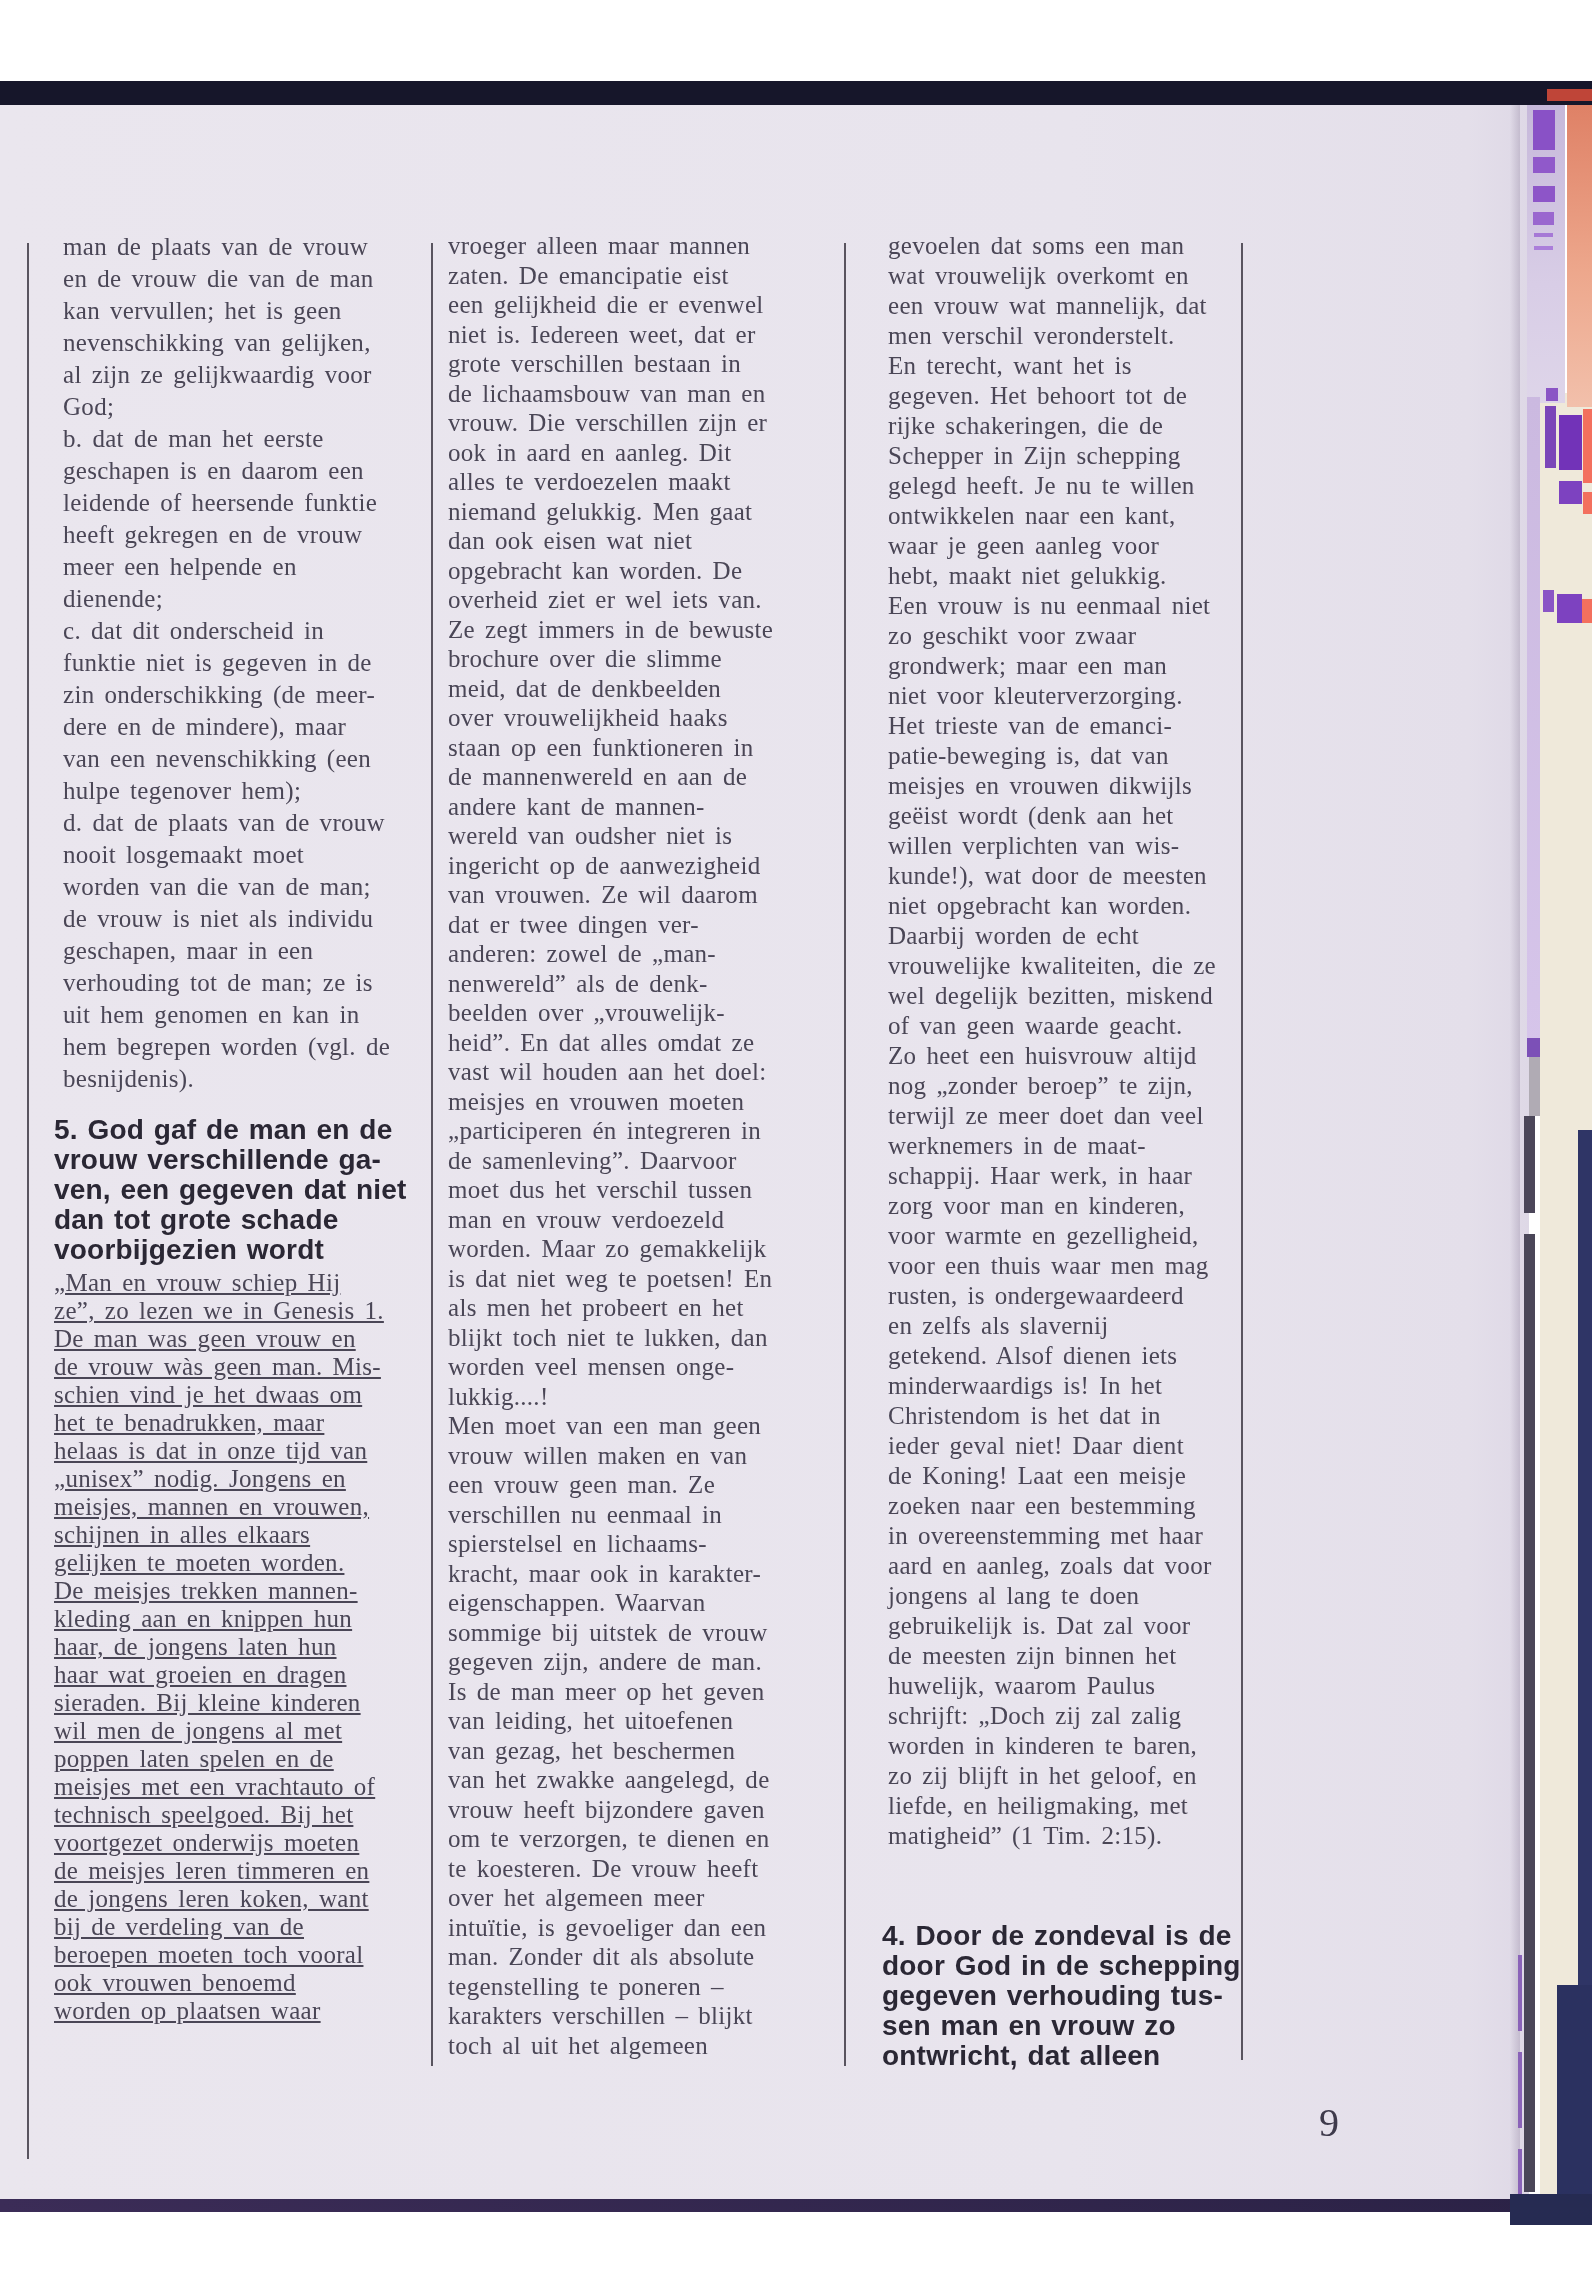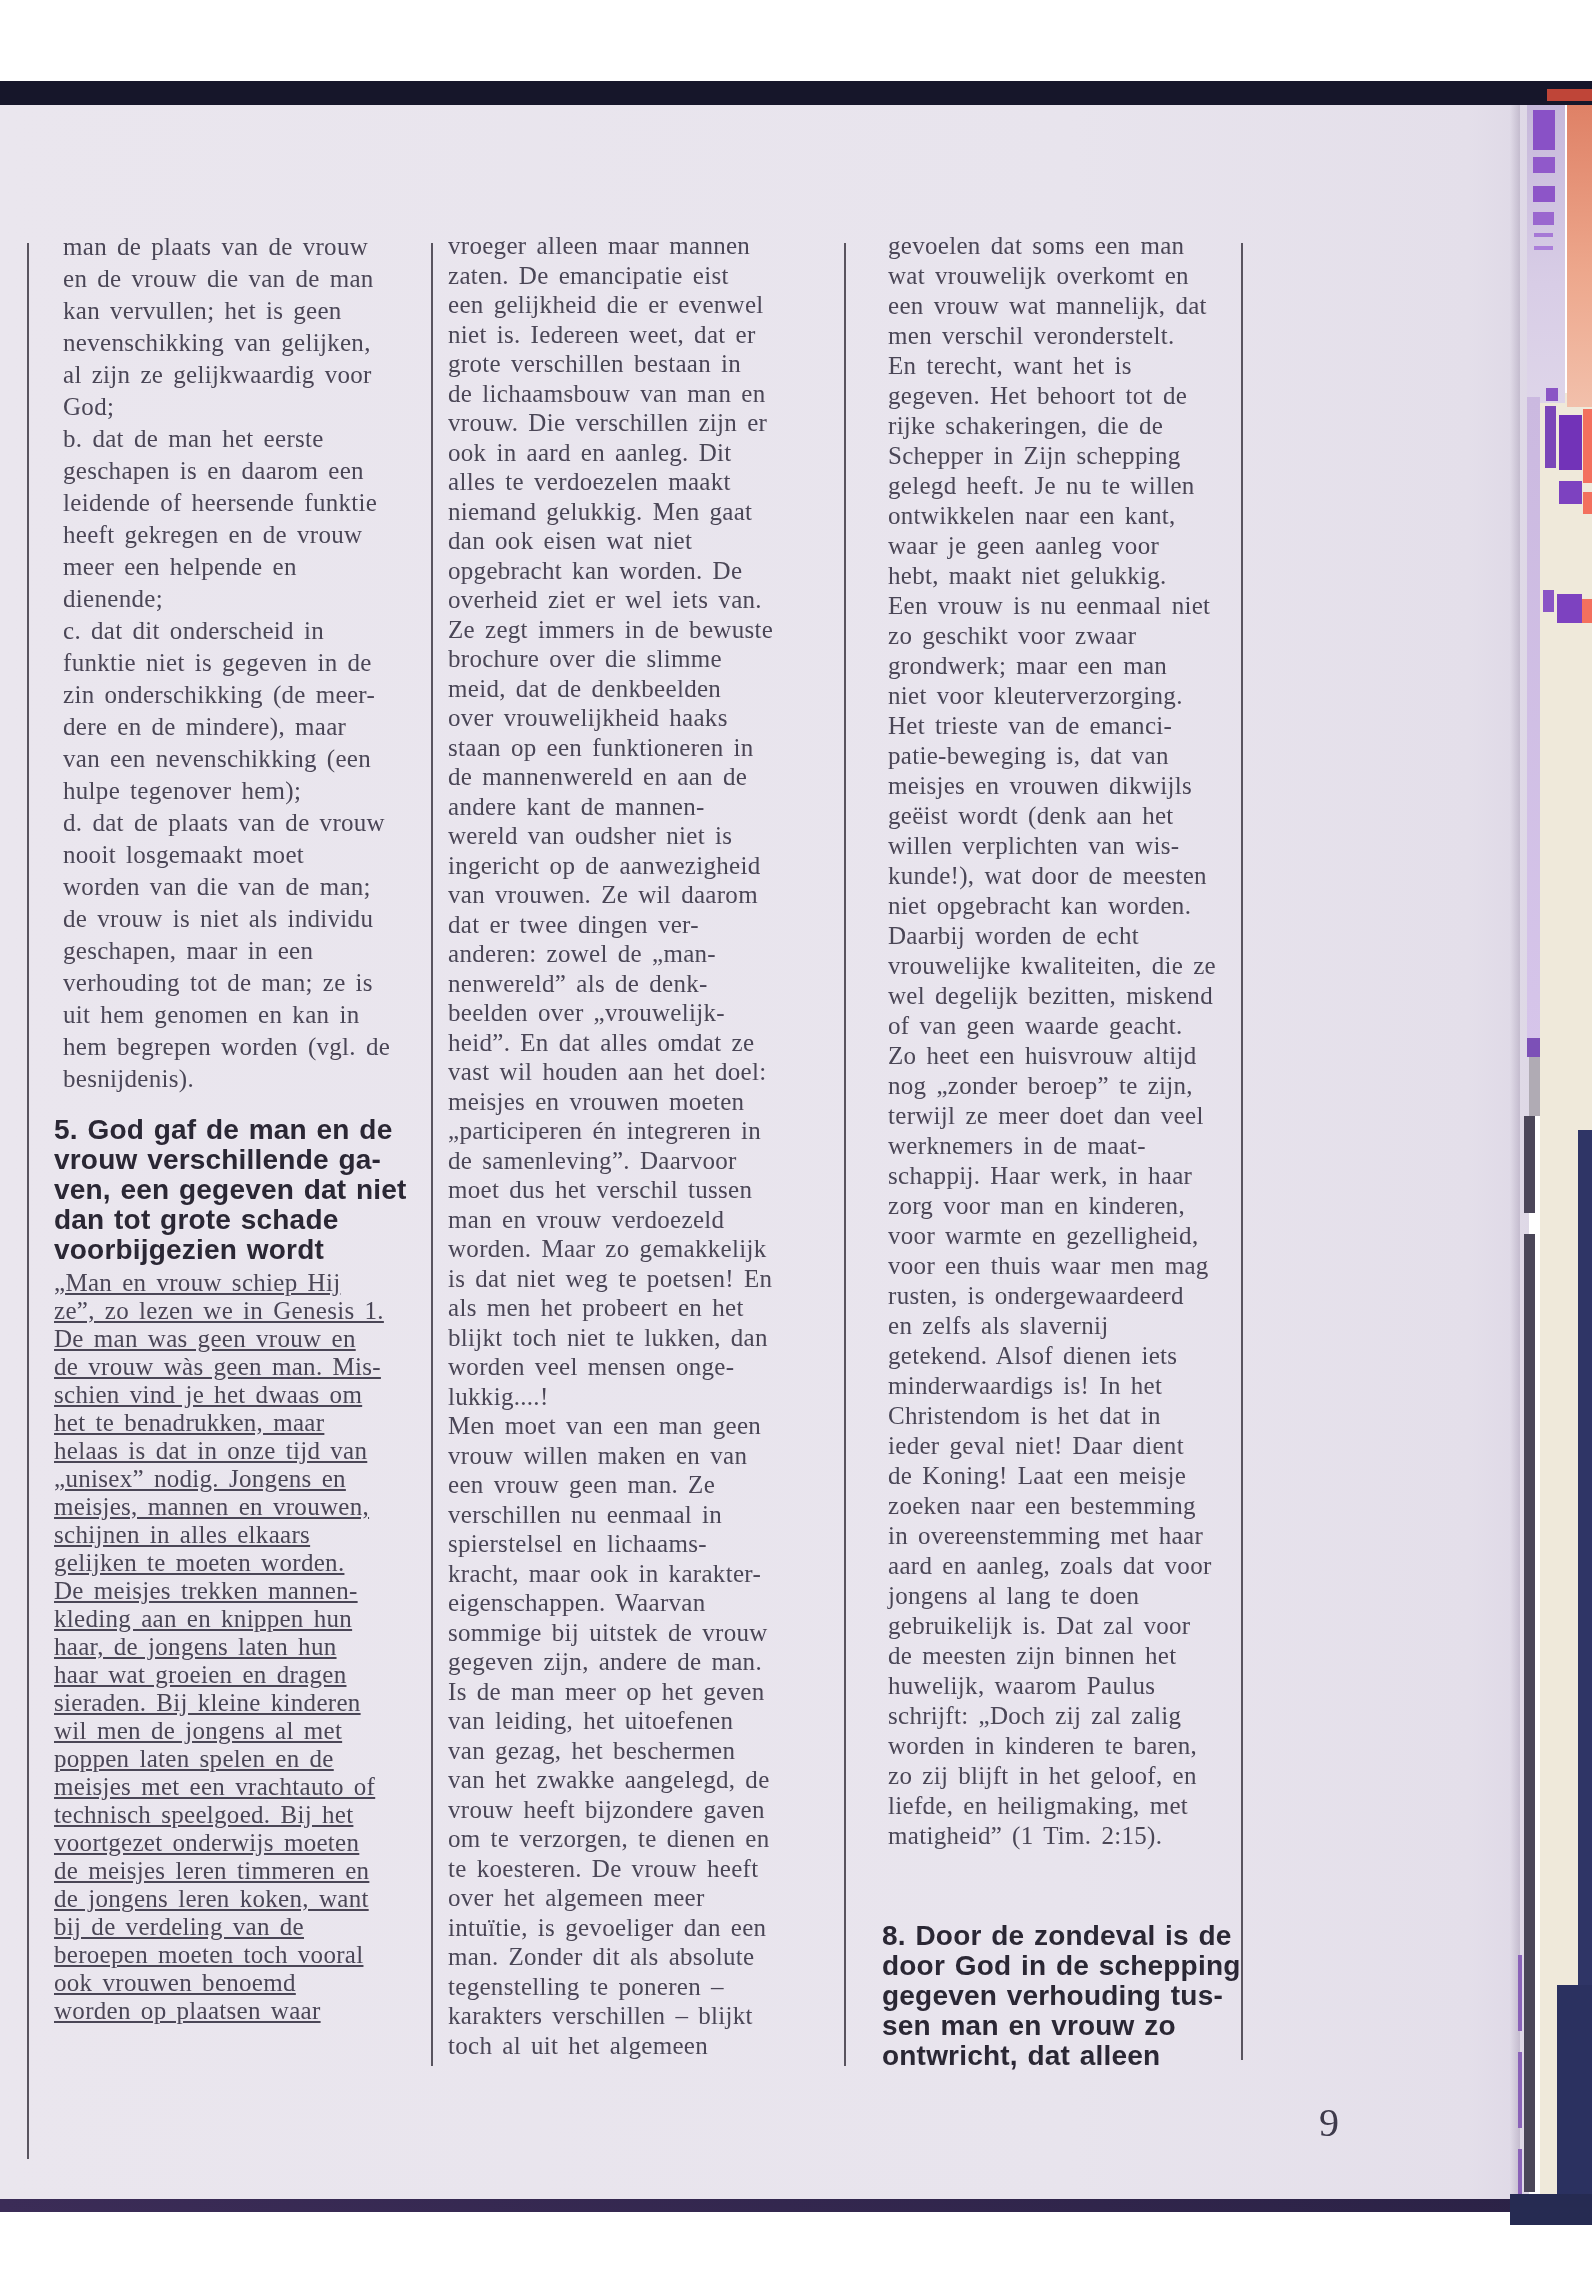--- a/index.html
+++ b/index.html
@@ -250,21 +250,21 @@
 aard en aanleg, zoals dat voor
 jongens al lang te doen
 gebruikelijk is. Dat zal voor
 de meesten zijn binnen het
 huwelijk, waarom Paulus
 schrijft: „Doch zij zal zalig
 worden in kinderen te baren,
 zo zij blijft in het geloof, en
 liefde, en heiligmaking, met
 matigheid” (1 Tim. 2:15).</div>
-  <div class="heading col3-head">8.  Door de zondeval is de
+  <div class="heading col3-head">4.  Door de zondeval is de
 door God in de schepping
 gegeven verhouding tus-
 sen man en vrouw zo
 ontwricht, dat alleen</div>
 
   <div class="page-number">9</div>
 
   <div class="strip-cream"></div>
   <div class="strip-lav-wide"></div>
   <div class="strip-lav-narrow"></div>

